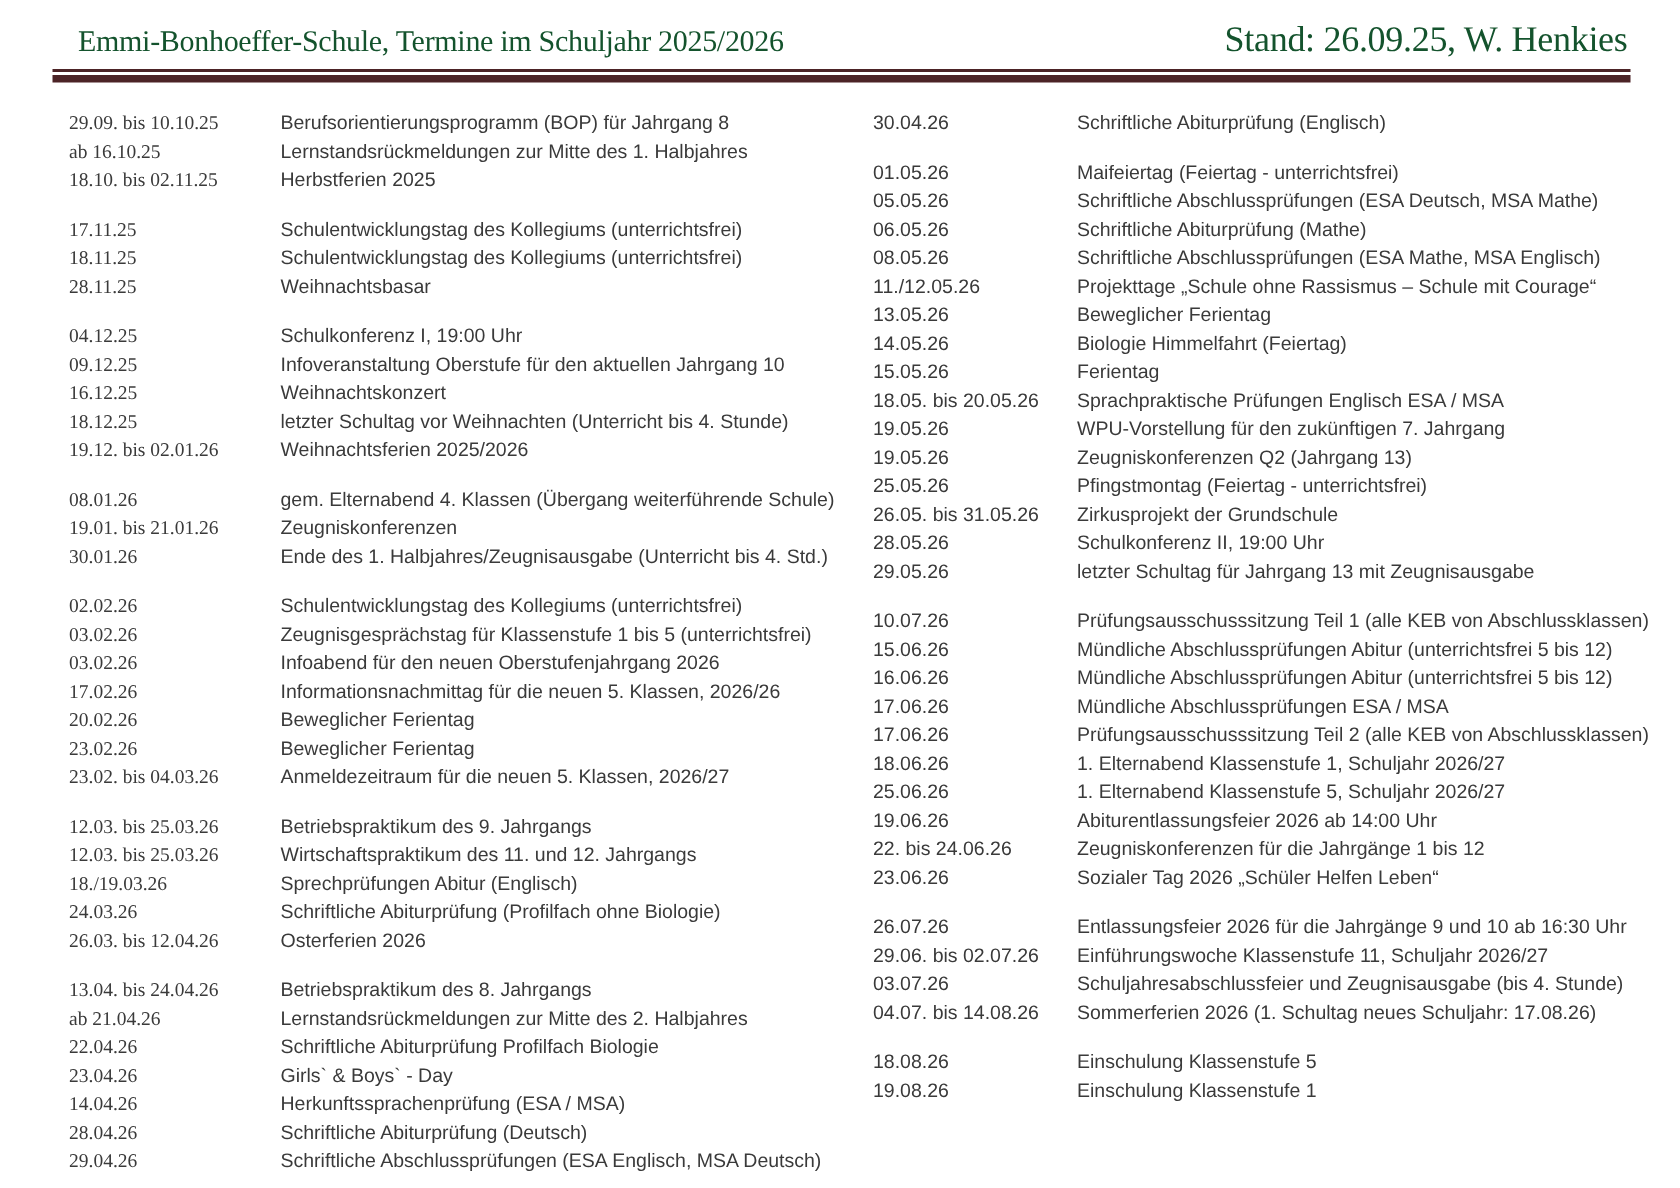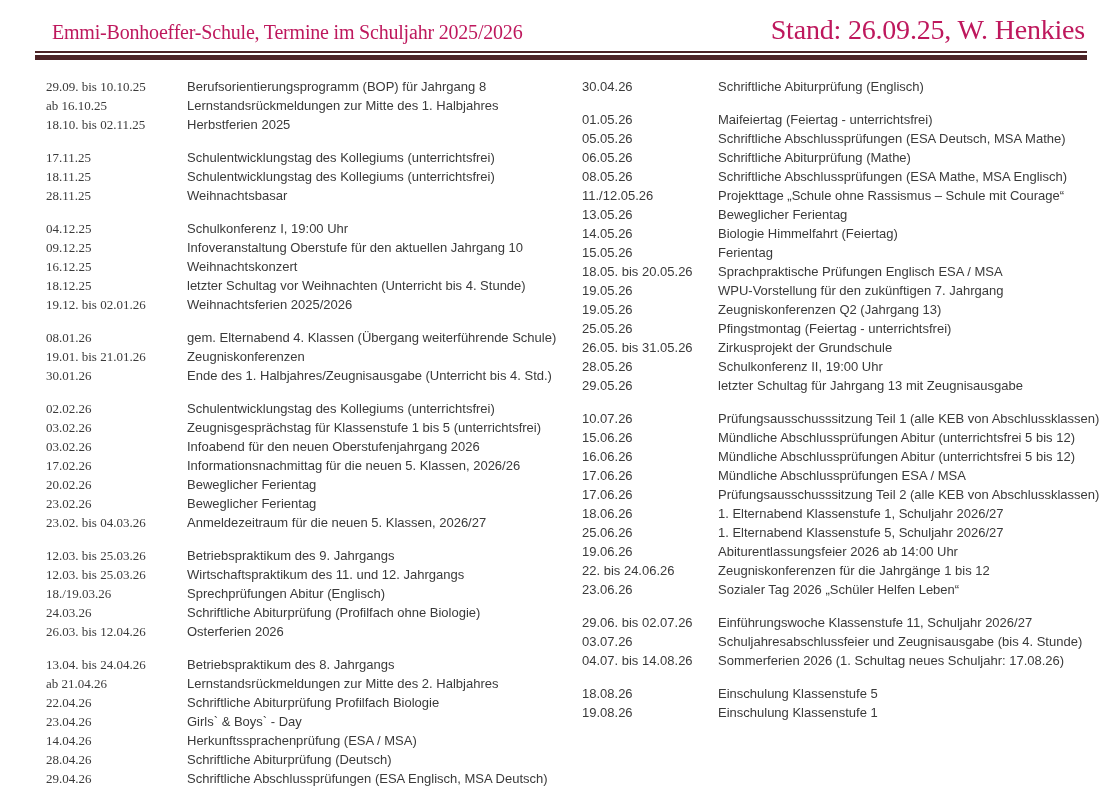--- a/index.html
+++ b/index.html
@@ -11,25 +11,25 @@
     overflow: hidden;
     font-family: "Liberation Sans", sans-serif;
     color: #3a3a3a;
   }
   header.doc-header {
     display: flex;
     justify-content: space-between;
     align-items: baseline;
     padding: 14px 35px 0 52px;
     font-family: "Liberation Serif", serif;
-    color: #be185d;
+    color: #14532d;
     letter-spacing: -0.2px;
   }
   .doc-title { font-size: 20px; }
-  .doc-stand { font-size: 28px; }
+  .doc-stand { font-size: 24px; }
   .rule { margin: 5px 33px 0 35px; }
   .rule-thin  { height: 2px; background: var(--accent, #4c2326); }
   .rule-gap   { height: 2px; background: #ffffff; }
   .rule-thick { height: 5px; background: var(--accent, #4c2326); }
   main.columns {
     display: flex;
     padding: 17px 0 0 46px;
   }
   section.col { flex: 0 0 auto; }
   #col-0 { width: 536px; }
@@ -315,20 +315,24 @@
             <span class="date">22. bis 24.06.26</span>
             <span class="text">Zeugniskonferenzen für die Jahrgänge 1 bis 12</span>
           </div>
           <div class="row">
             <span class="date">23.06.26</span>
             <span class="text">Sozialer Tag 2026 „Schüler Helfen Leben“</span>
           </div>
         </div>
         <div class="group">
           <div class="row">
+            <span class="date">26.07.26</span>
+            <span class="text">Entlassungsfeier 2026 für die Jahrgänge 9 und 10 ab 16:30 Uhr</span>
+          </div>
+          <div class="row">
             <span class="date">29.06. bis 02.07.26</span>
             <span class="text">Einführungswoche Klassenstufe 11, Schuljahr 2026/27</span>
           </div>
           <div class="row">
             <span class="date">03.07.26</span>
             <span class="text">Schuljahresabschlussfeier und Zeugnisausgabe (bis 4. Stunde)</span>
           </div>
           <div class="row">
             <span class="date">04.07. bis 14.08.26</span>
             <span class="text">Sommerferien 2026 (1. Schultag neues Schuljahr: 17.08.26)</span>

